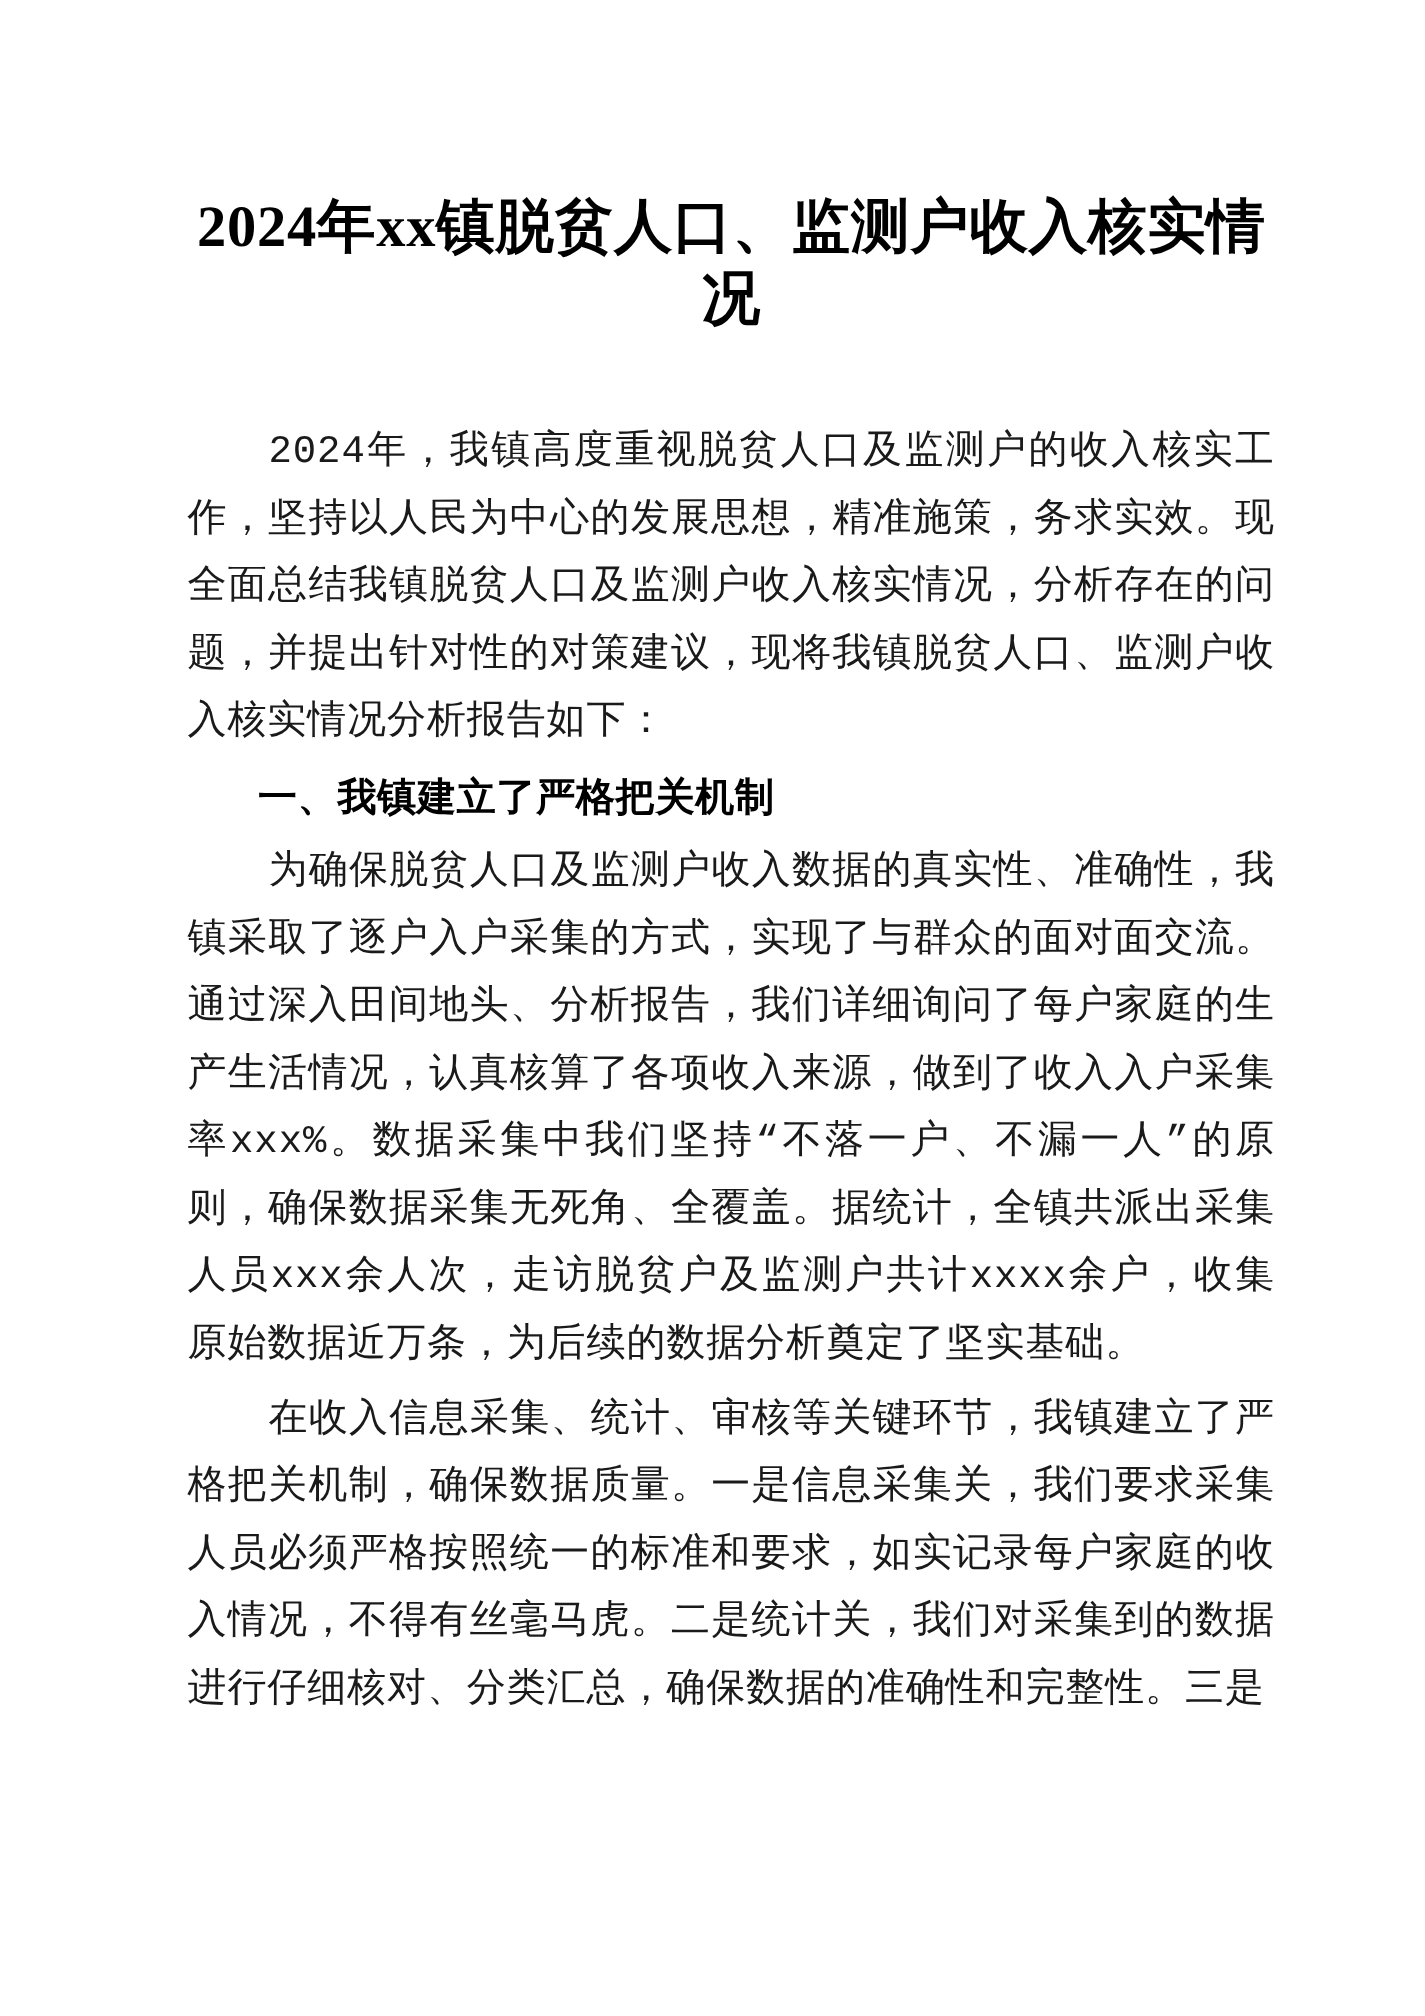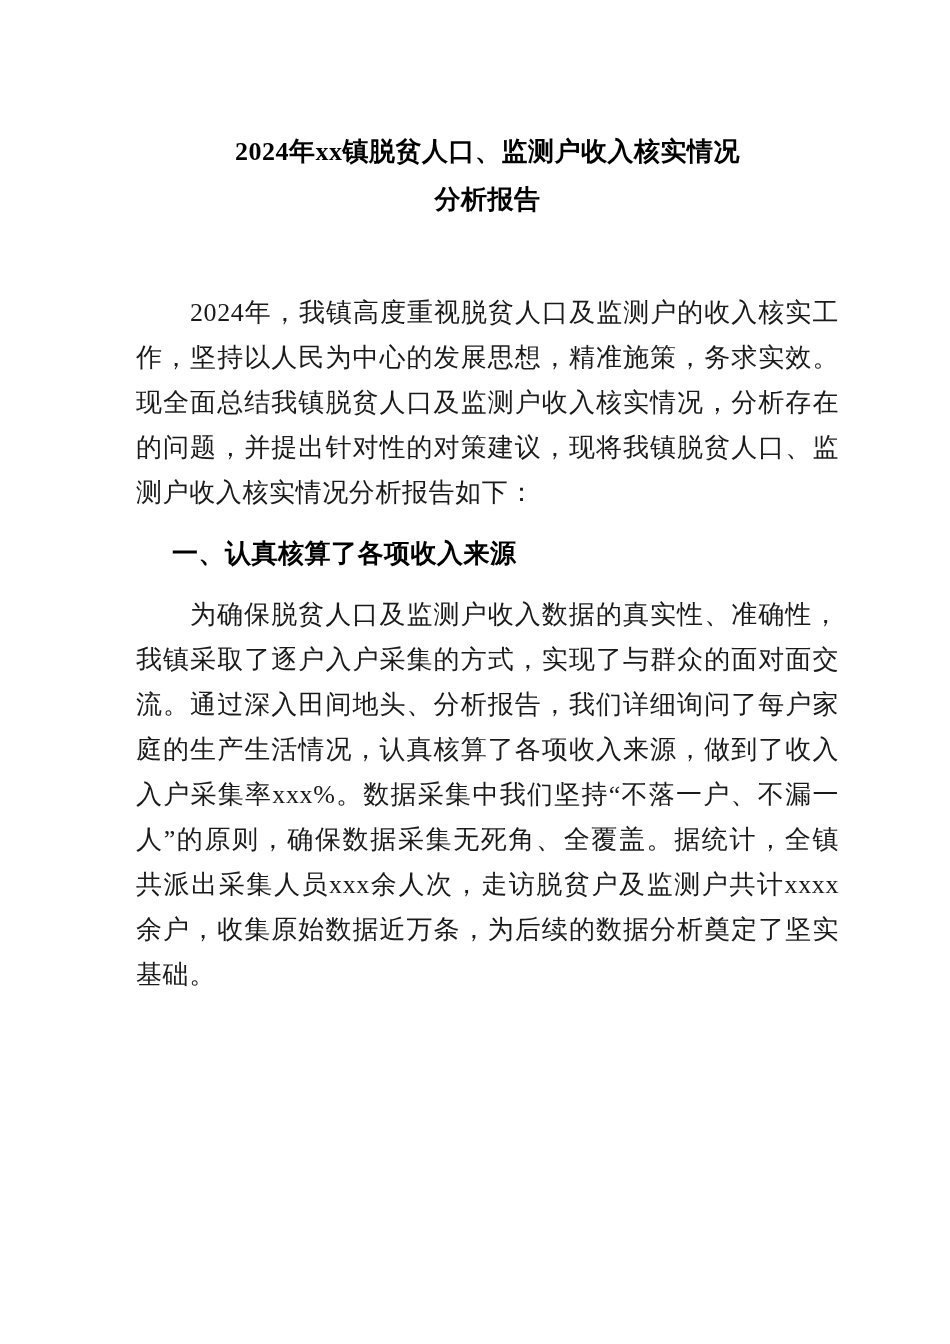--- a/index.html
+++ b/index.html
@@ -21,21 +21,21 @@
     position: absolute;
     left: 120px;
     top: 0;
     width: 735px;
   }
 
   
   .doc-title {
     font-family: "Liberation Serif", "DejaVu Serif", serif;
     font-weight: bold;
-    font-size: 26px;
+    font-size: 39px;
     line-height: 48px;
     color: #000000;
     text-align: center;
     margin: 0;
     padding-top: 128px;
     letter-spacing: 0.5px;
   }
 
   
   .section-heading {
@@ -44,51 +44,51 @@
     font-size: 26px;
     line-height: 45px;
     color: #000000;
     margin: 0;
     text-indent: 52px;
     letter-spacing: 0.5px;
   }
 
   
   .body-para {
-    font-family: Liberation Serif, serif;
+    font-family: Liberation Mono, monospace;
     font-size: 26px;
     line-height: 45px;
     color: #1a1a1a;
-    margin: 16px;
+    margin: 5px;
     text-indent: 54px;
     text-align: justify;
     text-justify: inter-character;
     letter-spacing: 0.6px;
     word-break: break-all;
   }
 
   .spacer-after-title {
     height: 50px;
   }
 </style>
 </head>
 <body>
 
 <div class="page">
   <div class="content">
 
     <h1 class="doc-title">
       <span style="display: block;">2024年xx镇脱贫人口、监测户收入核实情况</span>
-      <span style="display: block;">分析报告</span>
     </h1>
 
     <div class="spacer-after-title"></div>
 
     <p class="body-para">2024年，我镇高度重视脱贫人口及监测户的收入核实工作，坚持以人民为中心的发展思想，精准施策，务求实效。现全面总结我镇脱贫人口及监测户收入核实情况，分析存在的问题，并提出针对性的对策建议，现将我镇脱贫人口、监测户收入核实情况分析报告如下：</p>
 
-    <p class="section-heading">一、认真核算了各项收入来源</p>
+    <p class="section-heading">一、我镇建立了严格把关机制</p>
 
     <p class="body-para">为确保脱贫人口及监测户收入数据的真实性、准确性，我镇采取了逐户入户采集的方式，实现了与群众的面对面交流。通过深入田间地头、分析报告，我们详细询问了每户家庭的生产生活情况，认真核算了各项收入来源，做到了收入入户采集率xxx%。数据采集中我们坚持“不落一户、不漏一人”的原则，确保数据采集无死角、全覆盖。据统计，全镇共派出采集人员xxx余人次，走访脱贫户及监测户共计xxxx余户，收集原始数据近万条，为后续的数据分析奠定了坚实基础。</p>
 
 
+    <p class="body-para">在收入信息采集、统计、审核等关键环节，我镇建立了严格把关机制，确保数据质量。一是信息采集关，我们要求采集人员必须严格按照统一的标准和要求，如实记录每户家庭的收入情况，不得有丝毫马虎。二是统计关，我们对采集到的数据进行仔细核对、分类汇总，确保数据的准确性和完整性。三是</p>
 
   </div>
 </div>
 
 </body></html>

